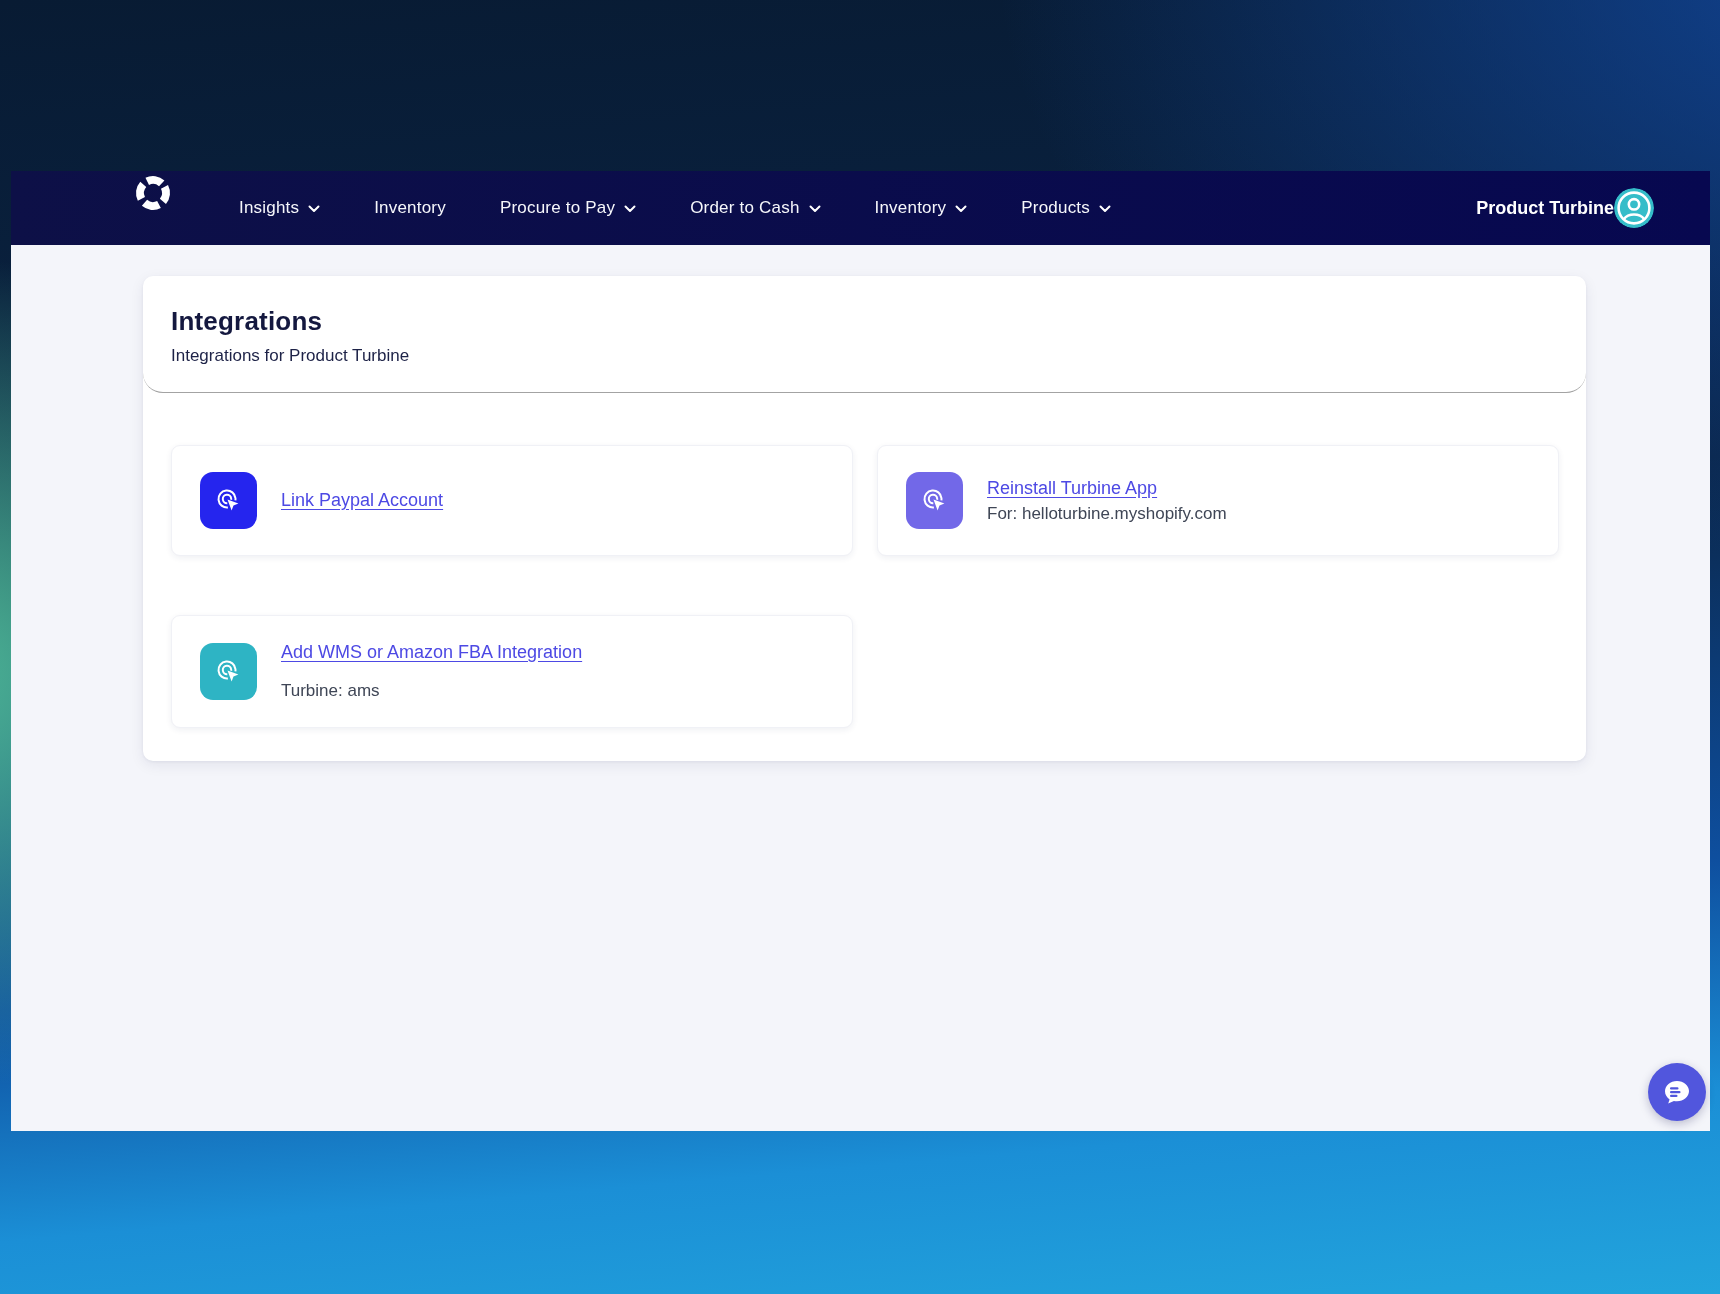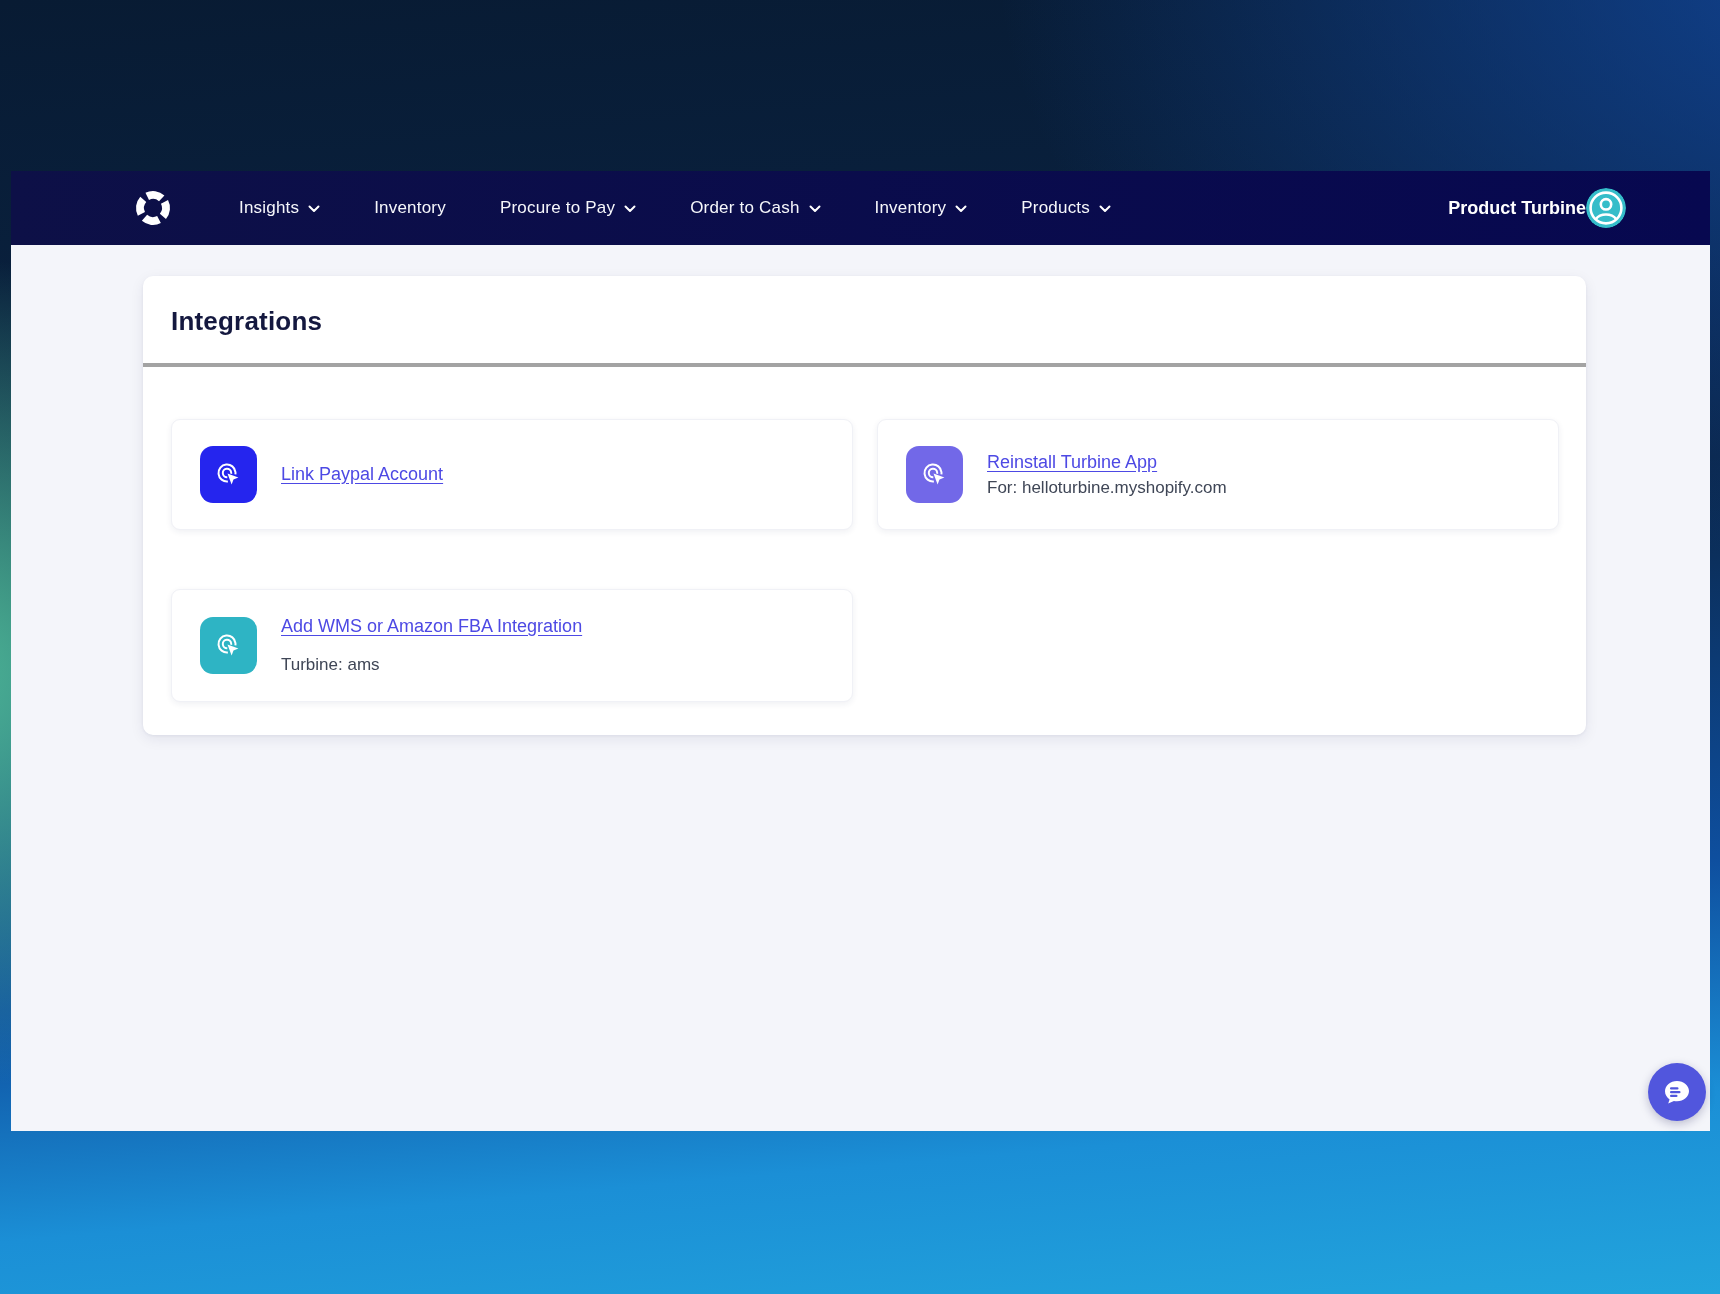--- a/index.html
+++ b/index.html
@@ -17,22 +17,22 @@
     left: 11px; top: 171px;
     width: 1699px; height: 960px;
     background: #f4f5fa;
     display: flex; flex-direction: column;
   }
 
   
   .navbar {
     height: 74px; flex: 0 0 74px;
     background: linear-gradient(90deg, #0d1047 0%, #070850 100%);
-    display: flex; align-items: center;
-    padding: 0 84px 0 34px;
+    display: flex; 
+    padding: 0 56px 0 34px;
     color: #ffffff;
   }
   .brand { width: 44px; height: 44px; margin: 0 64px 0 86px; display: flex; align-items: center; justify-content: center; cursor: pointer; }
   .nav-items { display: flex; align-items: center; gap: 54px; }
   .nav-item {
     display: flex; align-items: center; gap: 9px;
     font-size: 17px; font-weight: 500; letter-spacing: 0.2px;
     color: #f6f7fb; cursor: pointer; white-space: nowrap;
   }
   .nav-item .chev { display: flex; align-items: center; margin-top: 2px; }
@@ -43,21 +43,21 @@
 
   
   .content { position: relative; flex: 1; padding: 31px 0 0 0; }
   .main-card {
     margin-left: 132px;
     width: 1443px;
     background: #ffffff;
     border-radius: 10px;
     box-shadow: 0 4px 14px rgba(20,30,80,0.08), 0 1px 3px rgba(20,30,80,0.06);
   }
-  .main-card-header { padding: 30px 28px 26px 28px; border-bottom: 4px solid #a3a3a3; }
+  .main-card-header { padding: 30px 28px 26px 28px; border-bottom: 1px solid #a3a3a3; border-radius: 20px; }
   .page-title { font-size: 26px; font-weight: 700; color: #14183f; letter-spacing: 0.2px; }
   .page-subtitle { margin-top: 9px; font-size: 17px; color: #1d2247; }
   .main-card-body { padding: 52px 27px 33px 28px; }
 
   .cards-grid {
     display: grid;
     grid-template-columns: 1fr 1fr;
     gap: 59px 24px;
     align-items: start;
   }
@@ -164,20 +164,21 @@
         <circle cx="20" cy="16.3" r="5.2" fill="none" stroke="#ffffff" stroke-width="2.6"></circle>
         <path d="M9.7 31.2 a12 9.6 0 0 1 20.6 0" fill="none" stroke="#ffffff" stroke-width="2.6"></path>
       </svg>
     </div>
   </div>
 
   <div class="content">
     <div class="main-card">
       <div class="main-card-header">
         <div class="page-title">Integrations</div>
+        <div class="page-subtitle">Integrations for Product Turbine</div>
       </div>
 
       <div class="main-card-body">
         <div class="cards-grid">
 
           <div class="int-card">
             <div class="icon-tile" style="background-color: rgb(37, 37, 238);">
               <svg width="30" height="30" viewBox="0 0 30 30">
                 <circle cx="13" cy="13" r="8.5" fill="none" stroke="#ffffff" stroke-width="2" stroke-dasharray="42 11.4" transform="rotate(84 13 13)"></circle>
                 <circle cx="13" cy="13" r="4.2" fill="none" stroke="#ffffff" stroke-width="2" stroke-dasharray="20.4 6" transform="rotate(86 13 13)"></circle>

